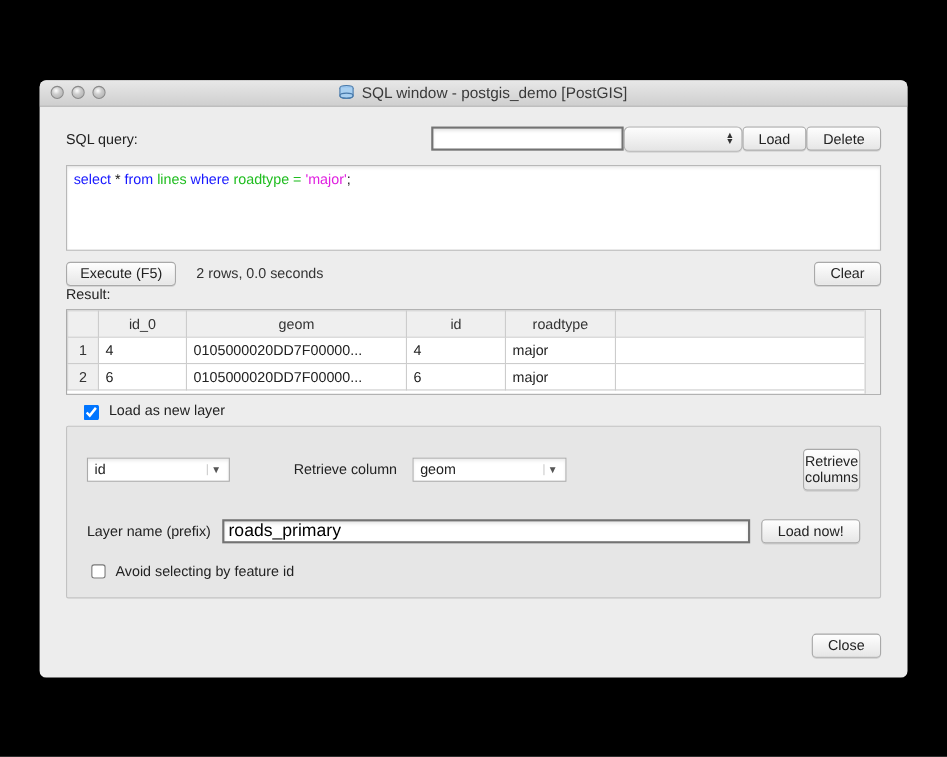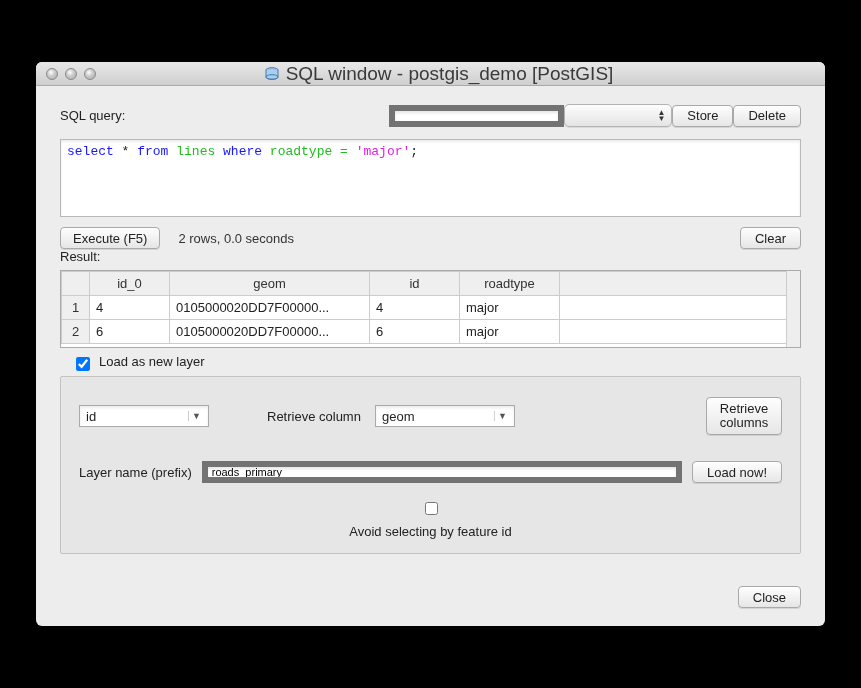--- a/index.html
+++ b/index.html
@@ -38,45 +38,45 @@
   .dot {
     width: 12px; height: 12px;
     border-radius: 50%;
     background: radial-gradient(circle at 40% 35%, #fff 0%, #ccc 40%, #aaa 100%);
     border: 1px solid #8a8a8a;
   }
   .title-center {
     position: absolute;
     left: 16px; right: 0;
     text-align: right;
-    font-size: 19px;
+    font-size: 14px;
     color: #3a3a3a;
     pointer-events: none;
     display: flex;
     align-items: center;
     justify-content: center;
     gap: 6px;
   }
   .title-icon svg { width: 16px; height: 16px; display:block; }
   .content {
     padding: 18px 24px 18px 24px;
   }
   .row {
     display: flex;
     align-items: center;
   }
   .label { white-space: nowrap; }
   .field {
     height: 22px;
-    border: 6px solid #737373;
+    border: 2px solid #737373;
     background: #fff;
     box-shadow: inset 0 2px 3px rgba(0,0,0,0.1);
     padding: 0 4px;
     font-family: inherit;
-    font-size: 11px;
+    font-size: 16px;
   }
   .combo {
     height: 23px;
     border: 1px solid #b3b3b3;
     border-radius: 5px;
     background: linear-gradient(#fdfdfd,#e4e4e4);
     display: flex;
     align-items: center;
     justify-content: flex-end;
     padding: 0 6px 0 6px;
@@ -112,21 +112,21 @@
     justify-content: center;
   }
   .sql-box {
     margin-top: 12px;
     width: 100%;
     height: 78px;
     border: 1px solid #b8b8b8;
     background: #fff;
     box-shadow: inset 0 2px 3px rgba(0,0,0,0.08);
     padding: 4px 6px;
-    font-family: Liberation Mono, monospace;
+    font-family: Liberation Sans, sans-serif;
     font-size: 13px;
     white-space: pre;
     overflow: hidden;
   }
   .kw-blue { color: #1717ff; }
   .kw-green { color: #1fbd1f; }
   .kw-mag { color: #e020e0; }
   .exec-row {
     margin-top: 10px;
     display: flex;
@@ -212,41 +212,40 @@
     color: #555;
     border-left: 1px solid #ccc;
     font-size: 9px;
   }
   .twocol-label {
     width: 130px;
     line-height: 15px;
   }
   .retrieve-btn {
     height: 38px;
-    width: 76px;
+    width: 52px;
     white-space: normal;
     text-align: center;
     line-height: 14px;
     padding: 0 6px;
   }
   .layer-row {
     margin-top: 26px;
     display: flex;
     align-items: center;
     gap: 10px;
   }
   .layer-row .field {
     flex: 1;
   }
   .avoid-row {
     margin-top: 16px;
     display: flex;
     align-items: center;
     gap: 6px;
-    flex-direction: column;
   }
   .footer {
     margin-top: 32px;
     display: flex;
     justify-content: flex-end;
   }
 </style>
 </head>
 <body>
 
@@ -276,21 +275,21 @@
       <span class="label">SQL query:</span>
       <span style="flex:1"></span>
       <input class="field" style="width: 175px;" value="">
       <div class="combo" style="width:108px">
         <span class="sel"></span>
         <span class="arrows">
             <span>▲</span>
             <span>▼</span>
           </span>
       </div>
-      <button class="btn">Store</button>
+      <button class="btn">Load</button>
       <button class="btn">Delete</button>
     </div>
 
     <div class="sql-box"><span class="kw-blue">select</span><span> * </span><span class="kw-blue">from</span><span class="kw-green"> lines </span><span class="kw-blue">where</span><span class="kw-green"> roadtype = </span><span class="kw-mag">'major'</span><span>;</span></div>
 
     <div class="exec-row">
       <button class="btn" style="padding:0 12px">Execute (F5)</button>
       <span class="status">2 rows, 0.0 seconds</span>
       <span class="spacer"></span>
       <button class="btn">Clear</button>

